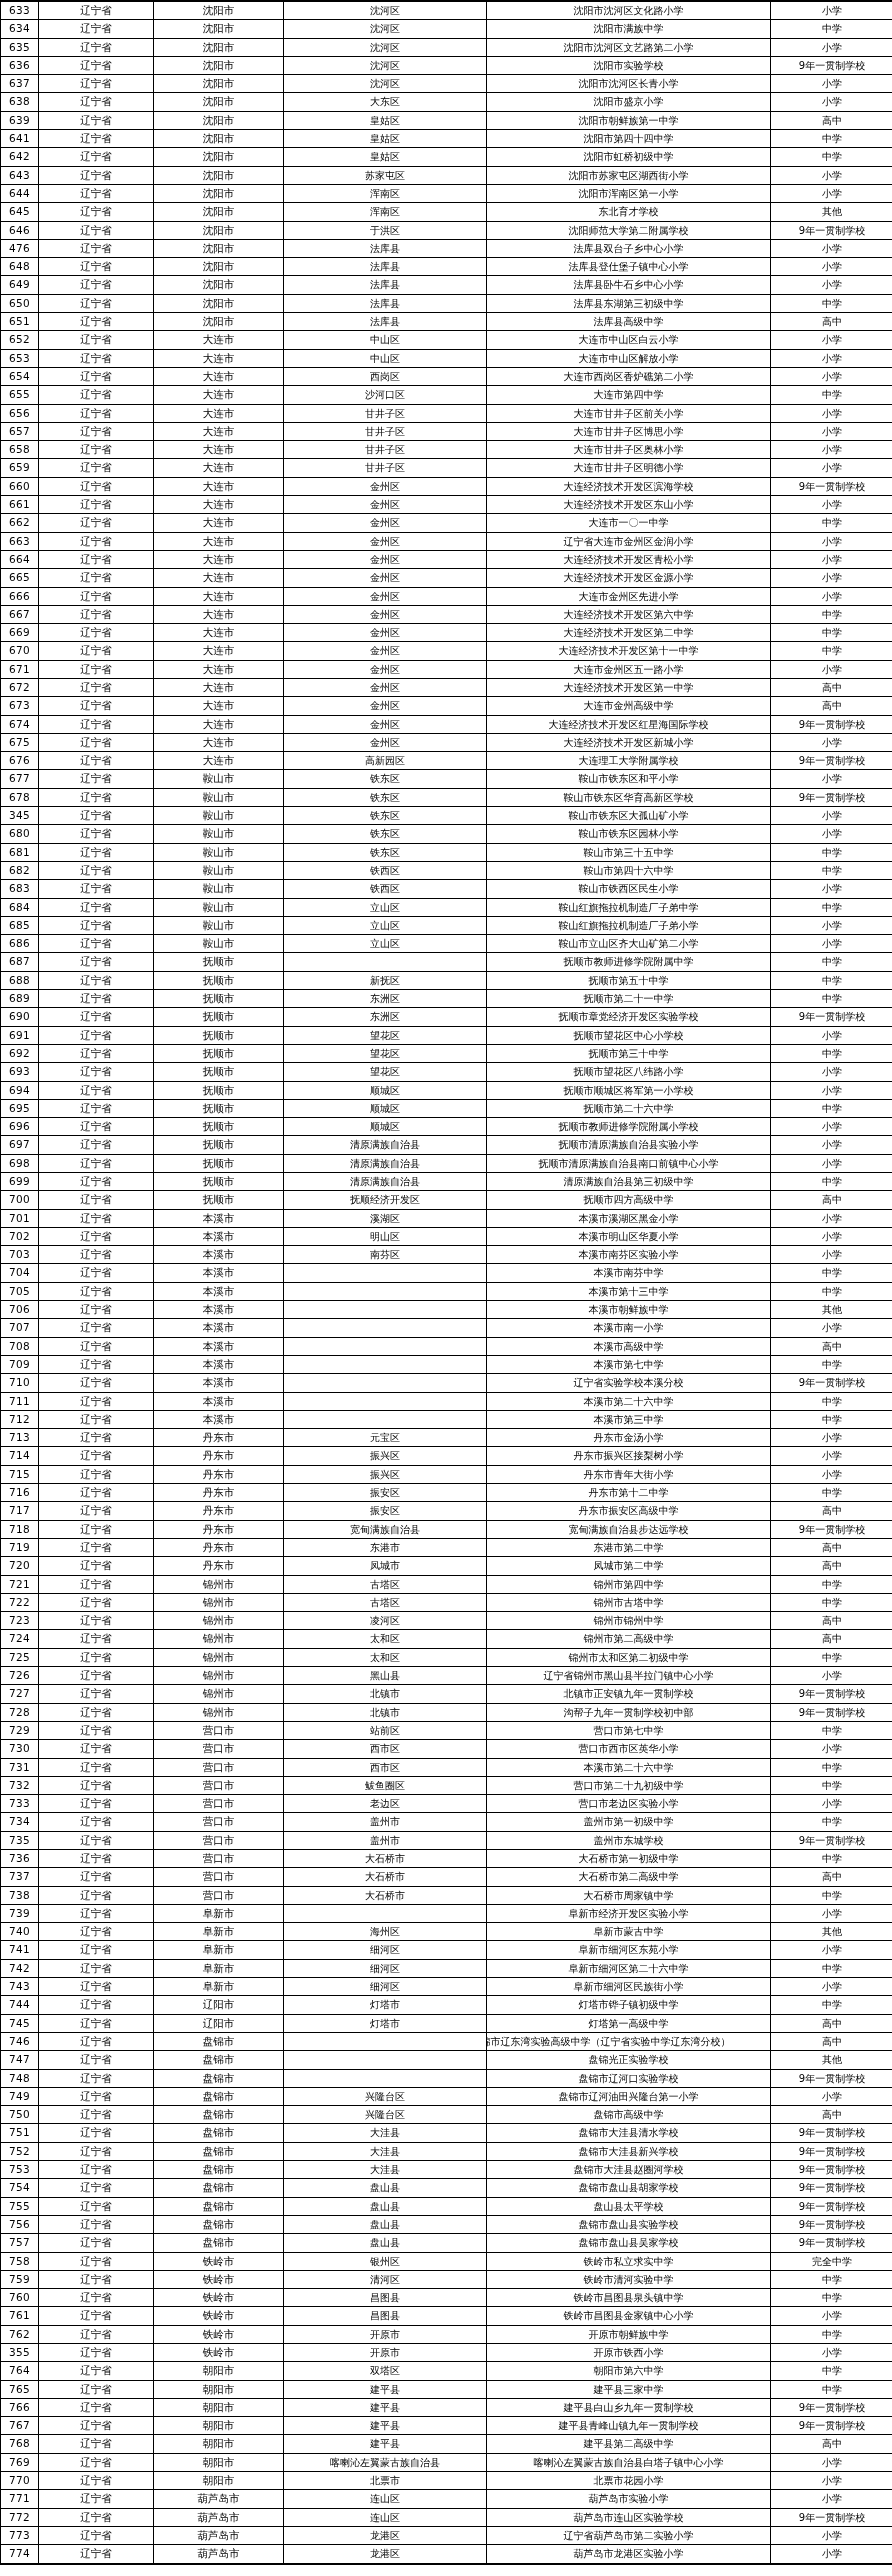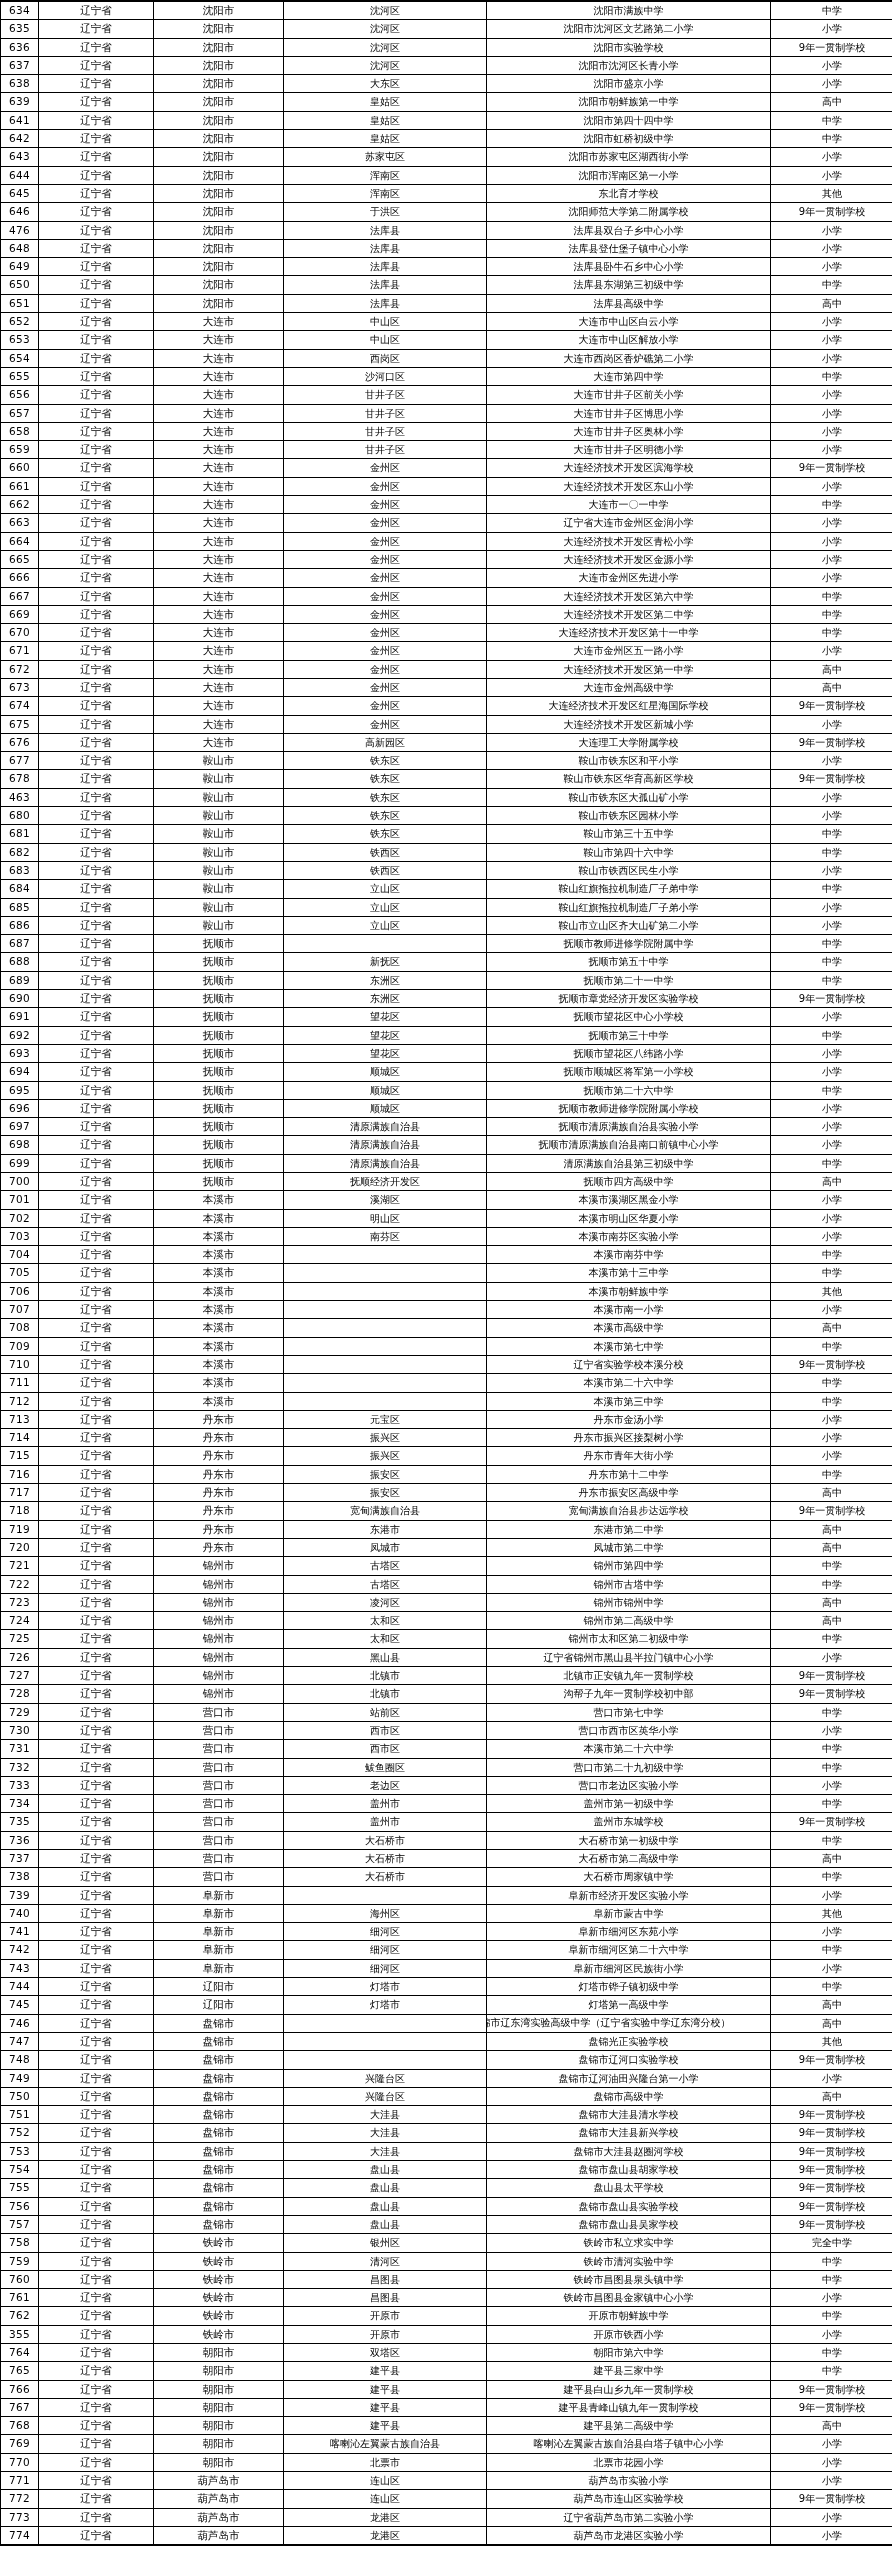--- a/index.html
+++ b/index.html
@@ -86,20 +86,28 @@
     <colgroup>
       <col class="c-idx">
       <col class="c-prov">
       <col class="c-city">
       <col class="c-dist">
       <col class="c-school">
       <col class="c-type">
     </colgroup>
     <tbody id="table-body">
         <tr>
+          <td class="idx">633</td>
+          <td class="prov">辽宁省</td>
+          <td class="city">沈阳市</td>
+          <td class="dist">沈河区</td>
+          <td class="school">沈阳市沈河区文化路小学</td>
+          <td class="type">小学</td>
+        </tr>
+        <tr>
           <td class="idx">634</td>
           <td class="prov">辽宁省</td>
           <td class="city">沈阳市</td>
           <td class="dist">沈河区</td>
           <td class="school">沈阳市满族中学</td>
           <td class="type">中学</td>
         </tr>
         <tr>
           <td class="idx">635</td>
           <td class="prov">辽宁省</td>
@@ -430,21 +438,21 @@
         </tr>
         <tr>
           <td class="idx">678</td>
           <td class="prov">辽宁省</td>
           <td class="city">鞍山市</td>
           <td class="dist">铁东区</td>
           <td class="school">鞍山市铁东区华育高新区学校</td>
           <td class="type">9年一贯制学校</td>
         </tr>
         <tr>
-          <td class="idx">463</td>
+          <td class="idx">345</td>
           <td class="prov">辽宁省</td>
           <td class="city">鞍山市</td>
           <td class="dist">铁东区</td>
           <td class="school">鞍山市铁东区大孤山矿小学</td>
           <td class="type">小学</td>
         </tr>
         <tr>
           <td class="idx">680</td>
           <td class="prov">辽宁省</td>
           <td class="city">鞍山市</td>

